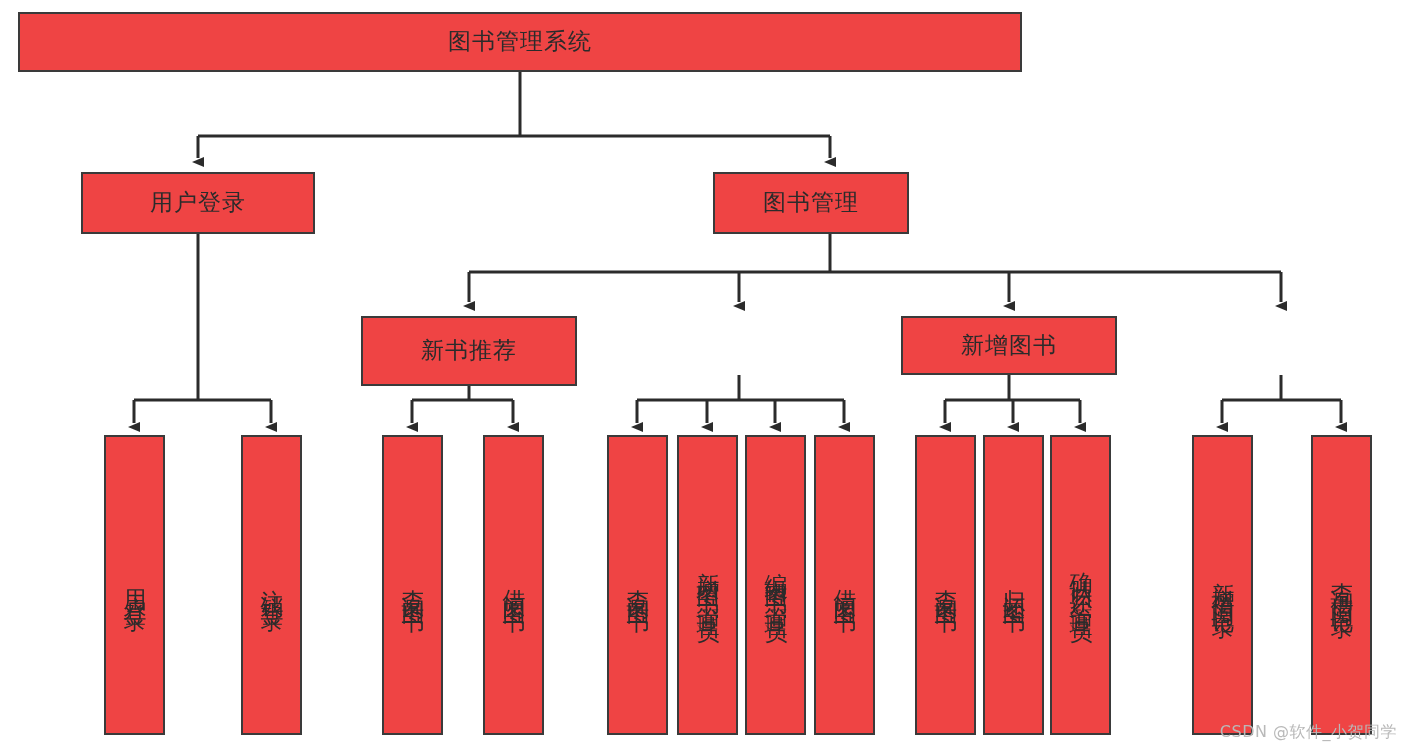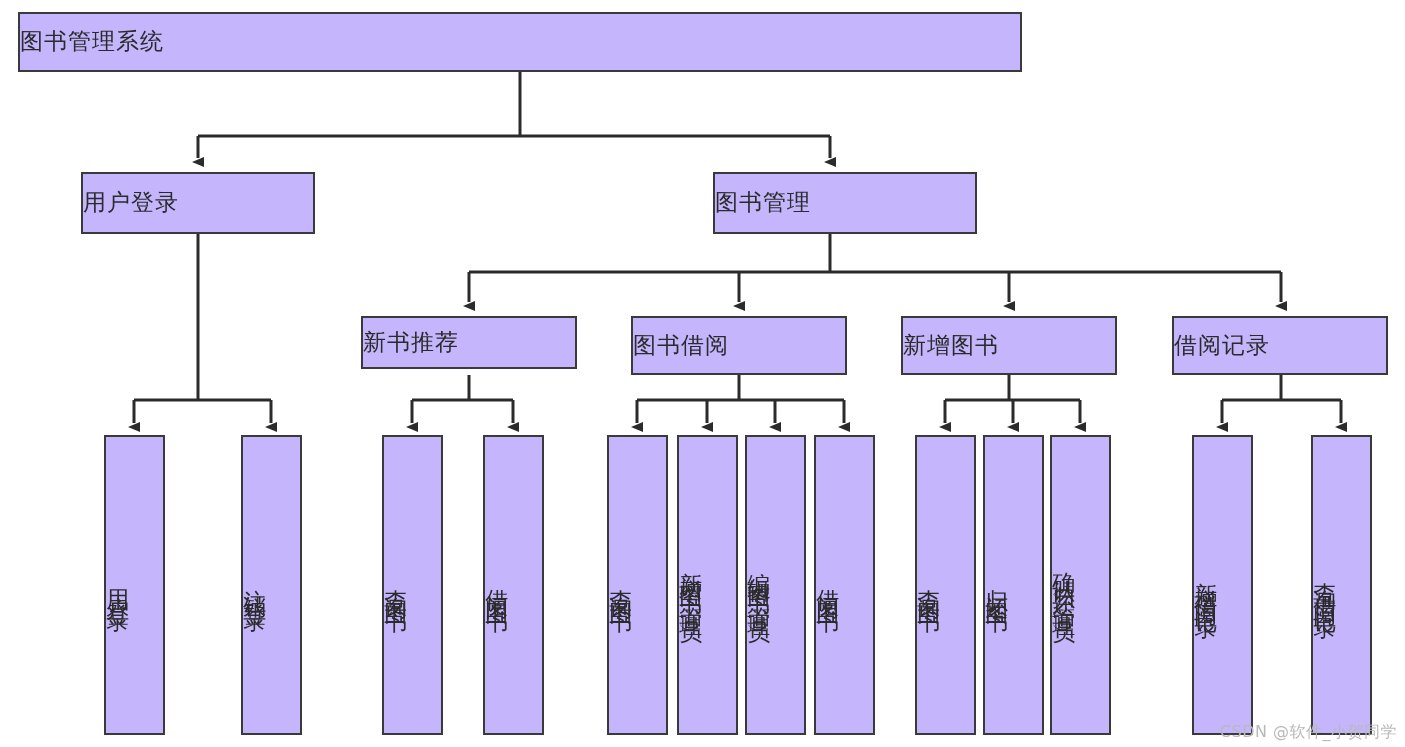--- a/index.html
+++ b/index.html
@@ -22,24 +22,26 @@
     left: 0;
     top: 0;
     width: 1405px;
     height: 747px;
     pointer-events: none;
   }
   .node {
     position: absolute;
     box-sizing: border-box;
     border: 2.5px solid #3a3a3a;
-    background: #c4b5fd;
+    background: #ef4444;
     display: flex;
     align-items: center;
+    justify-content: center;
     color: #2b2b2b;
+    font-family: Liberation Serif, serif;
   }
   .node.h {
     font-size: 23px;
     letter-spacing: 1px;
     line-height: 1.1;
   }
   .node.v {
     font-size: 23px;
   }
   .vtext {
@@ -115,35 +117,29 @@
     </g>
   </svg>
 
   <div class="node h" style="left:18px; top:12px; width:1004px; height:60px;">
     <span>图书管理系统</span>
   </div>
 
   <div class="node h" style="left:81px; top:172px; width:234px; height:62px;">
     <span>用户登录</span>
   </div>
-  <div class="node h" style="left:713px; top:172px; width:264px; height:62px;">
+  <div class="node h" style="left:713px; top:172px; width:196px; height:62px;">
     <span>图书管理</span>
   </div>
 
-  <div class="node h" style="left:361px; top:316px; width:216px; height:53px;">
+  <div class="node h" style="left:361px; top:316px; width:216px; height:70px;">
     <span>新书推荐</span>
-  </div>
-  <div class="node h" style="left:631px; top:316px; width:216px; height:59px;">
-    <span>图书借阅</span>
   </div>
   <div class="node h" style="left:901px; top:316px; width:216px; height:59px;">
     <span>新增图书</span>
-  </div>
-  <div class="node h" style="left:1172px; top:316px; width:216px; height:59px;">
-    <span>借阅记录</span>
   </div>
 
   <div class="node v" style="left:104px; top:435px; width:61px; height:300px;">
     <span class="vtext">用户登录</span>
   </div>
   <div class="node v" style="left:241px; top:435px; width:61px; height:300px;">
     <span class="vtext">注销登录</span>
   </div>
 
   <div class="node v" style="left:382px; top:435px; width:61px; height:300px;">

